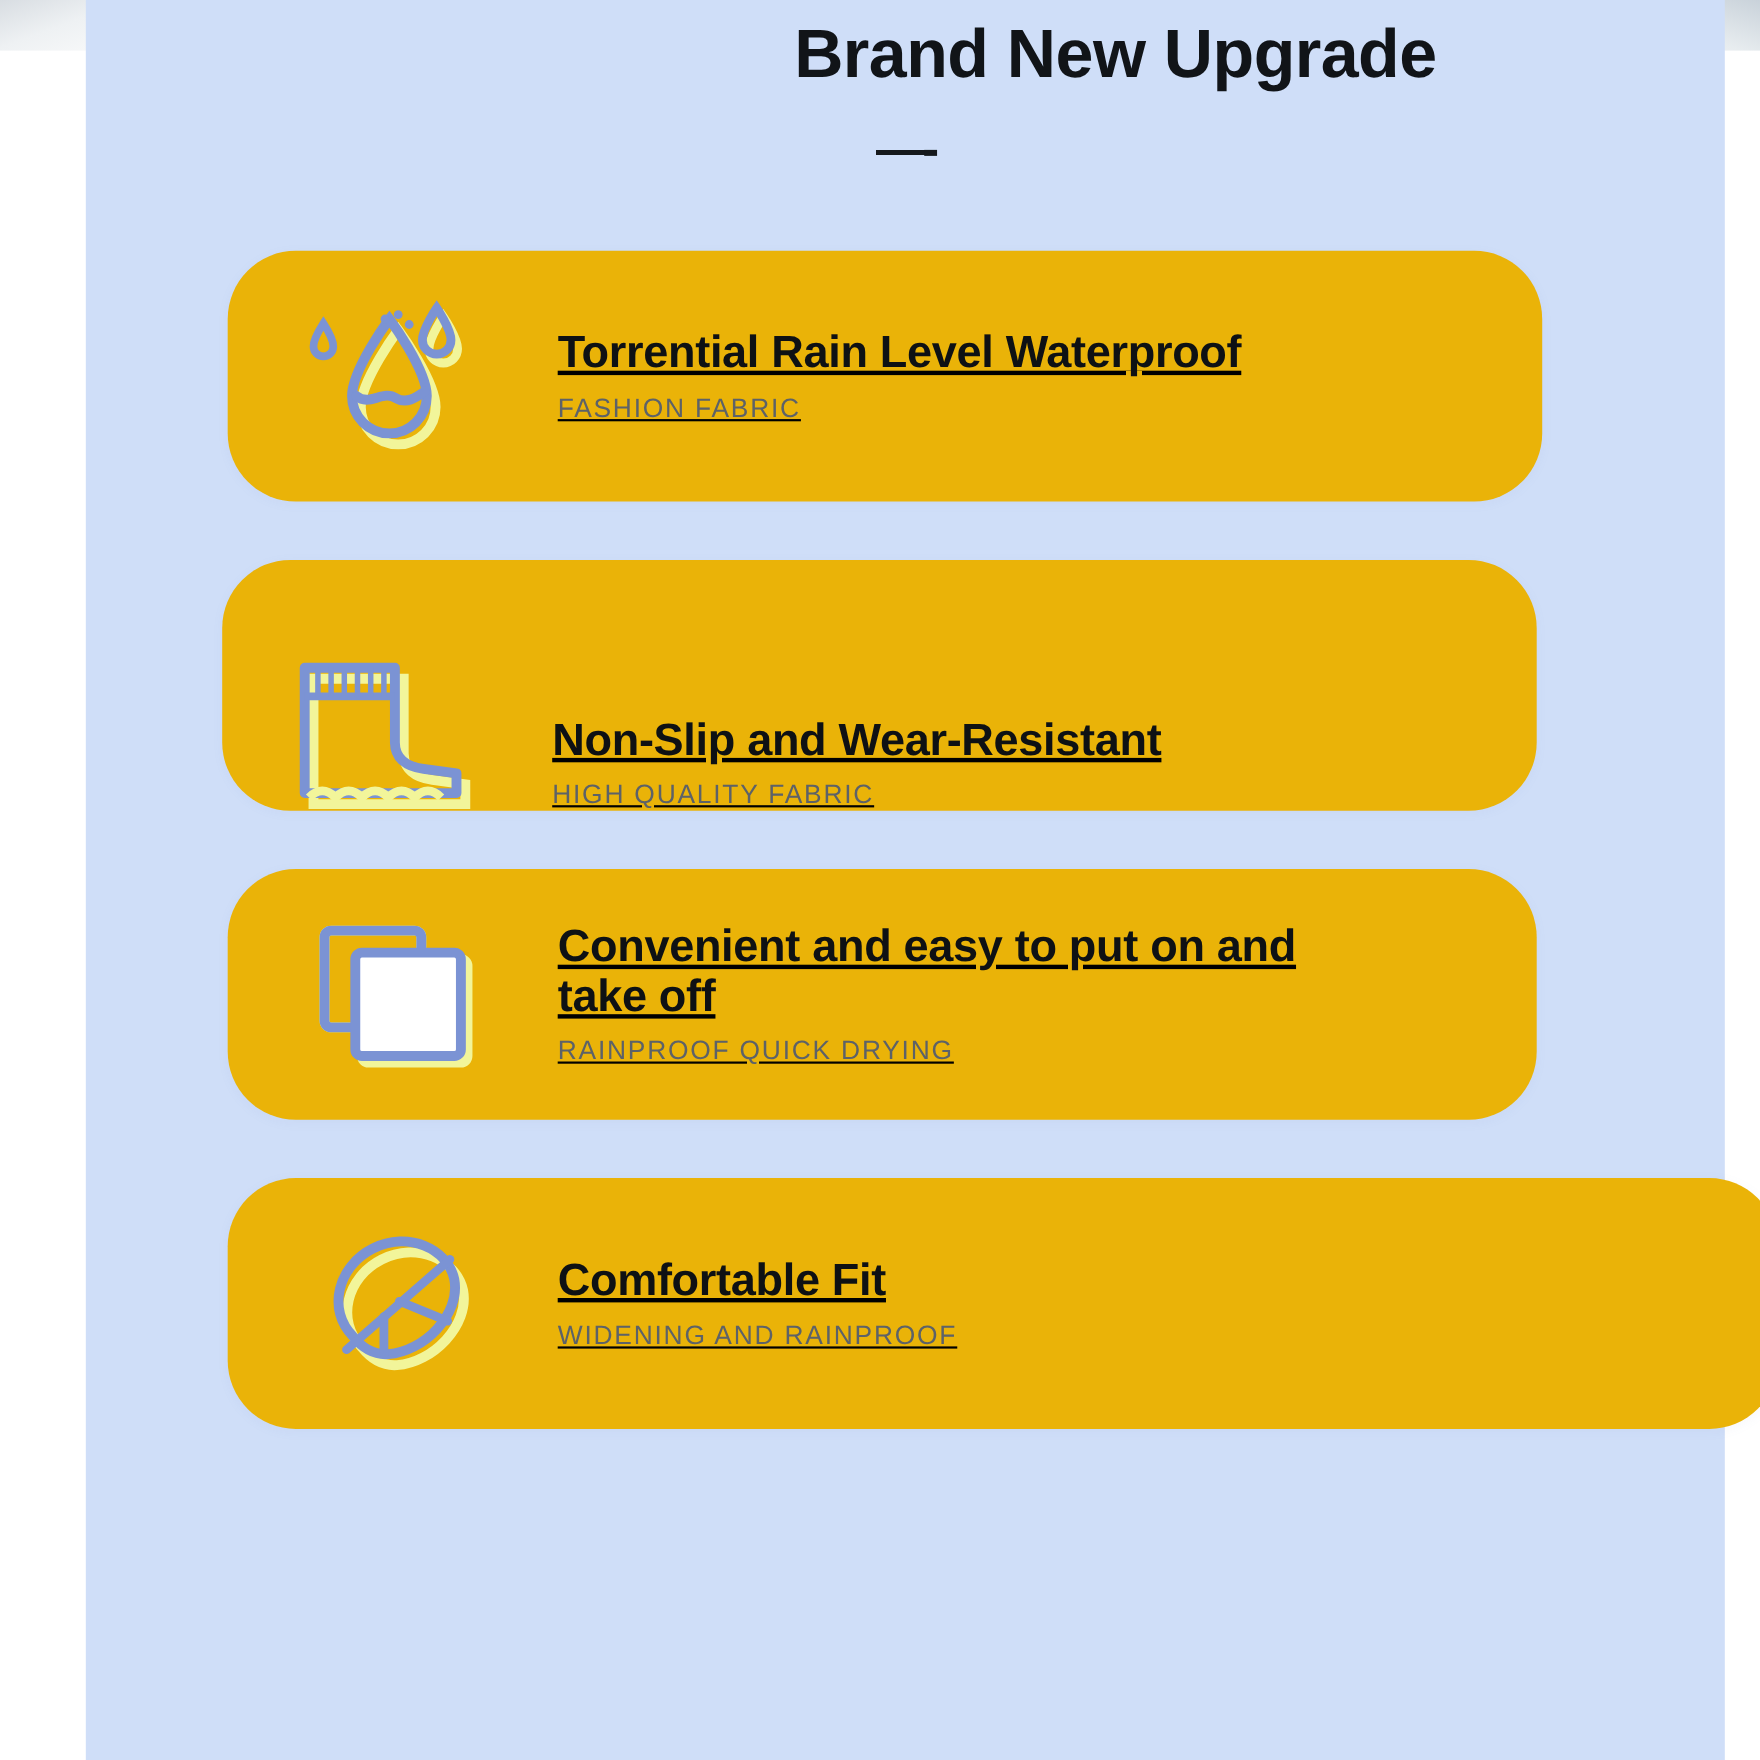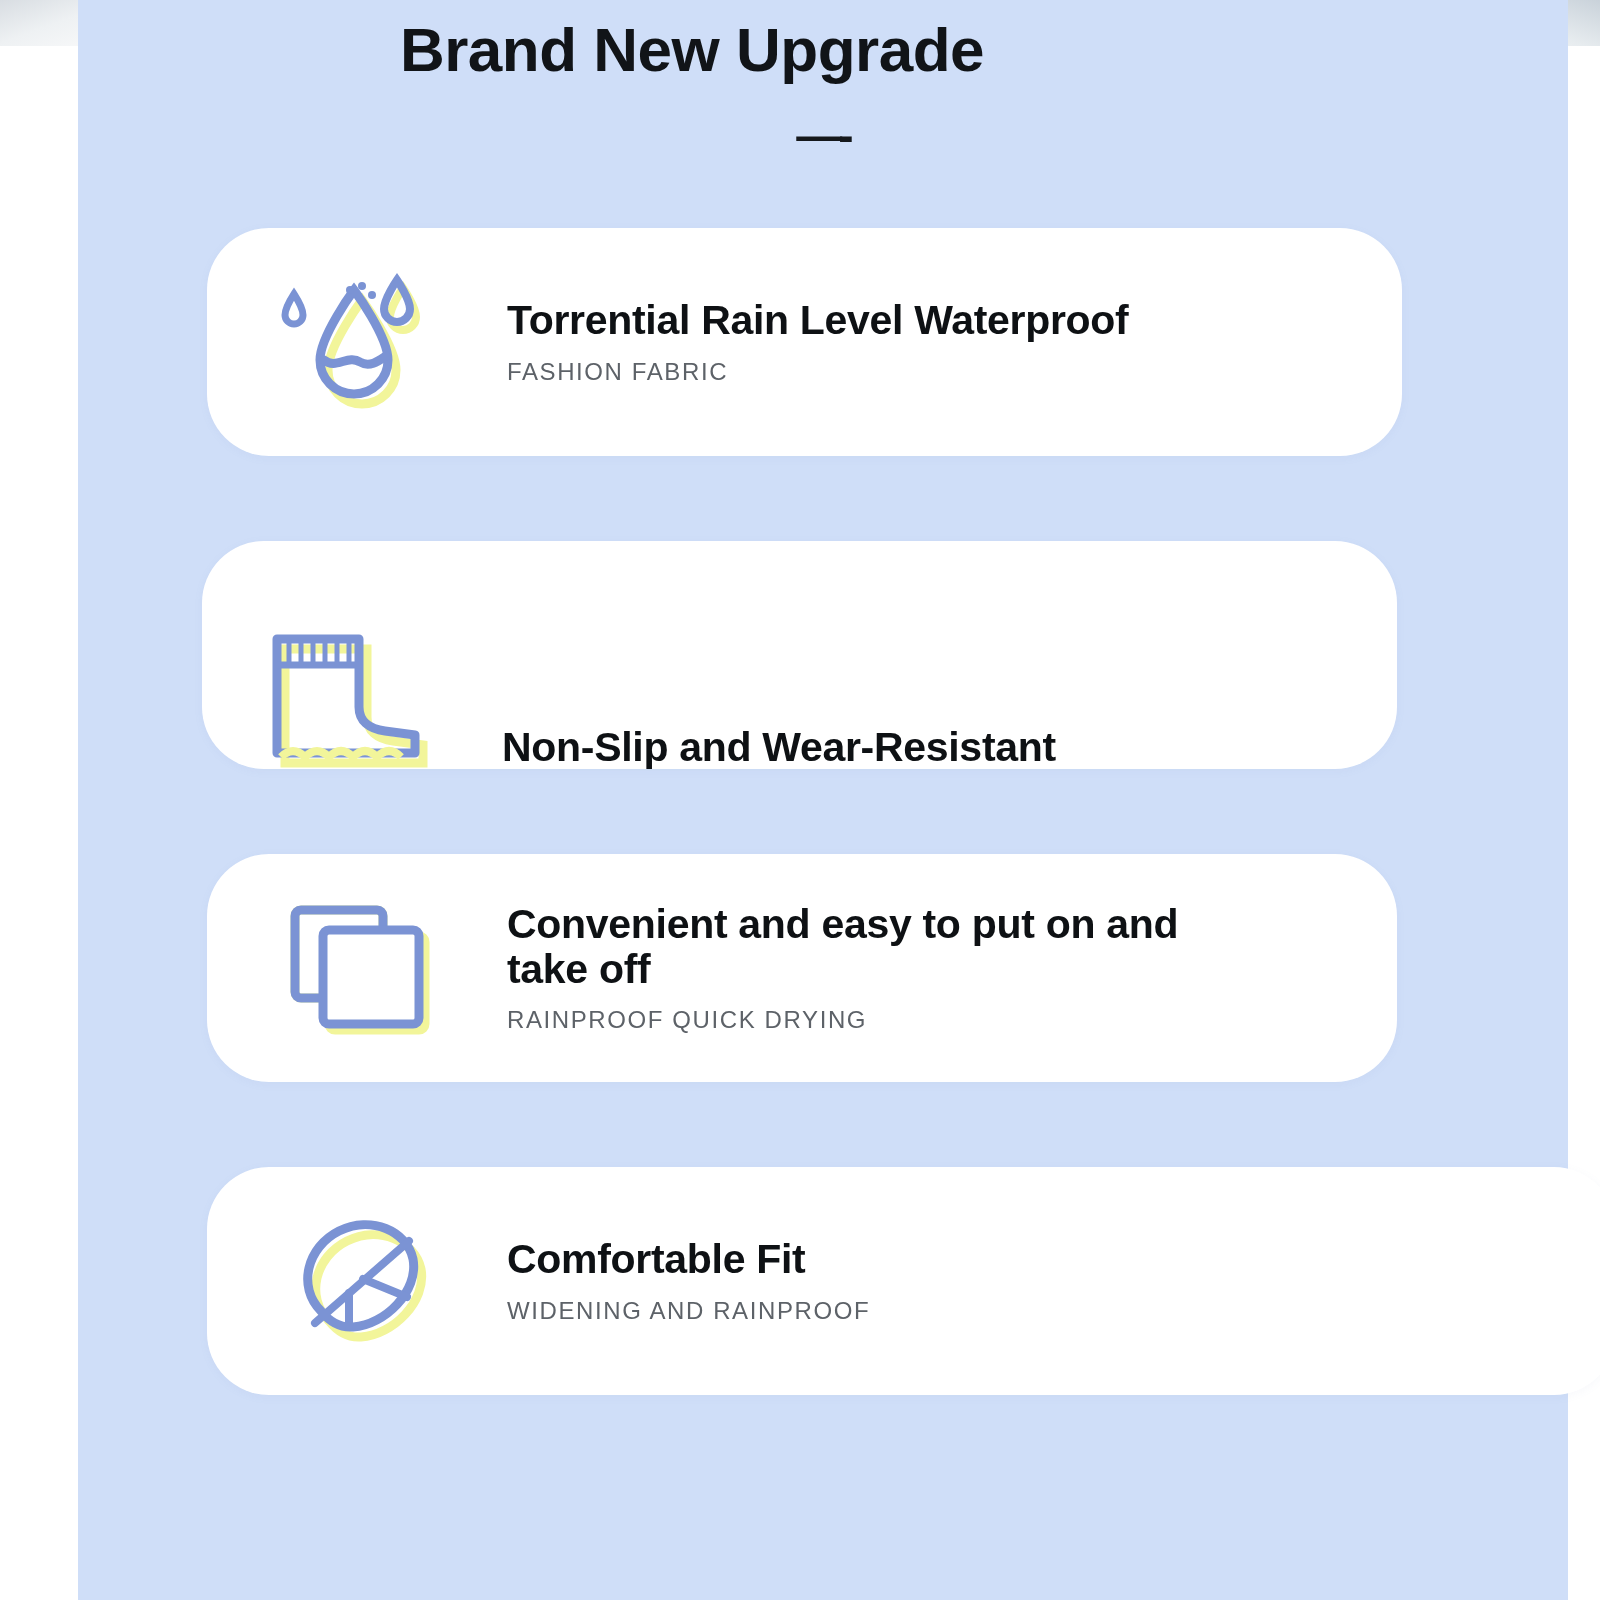--- a/index.html
+++ b/index.html
@@ -36,21 +36,21 @@
     width: 1490px;
     height: 1600px;
     background: #cfdef8;
   }
 
   .title {
     position: absolute;
     top: 14px;
     left: 0;
     width: 1228px;
-    text-align: center;
+    text-align: right;
     font-size: 62px;
     font-weight: bold;
     color: #111418;
     letter-spacing: -0.5px;
     line-height: 1.15;
   }
   .title-rule {
     position: absolute;
     top: 108px;
     left: 0;
@@ -64,27 +64,28 @@
 
   .cards {
     position: absolute;
     top: 228px;
     left: 0;
     width: 1490px;
   }
 
   .card {
     position: relative;
-    background: #ffffff;
+    background: #eab308;
     border-radius: 62px;
     height: 228px;
-    margin: 0 auto 85px auto;
+    margin: 0 auto 53px auto;
     display: flex;
     align-items: center;
     box-shadow: 0 2px 10px rgba(120, 140, 180, 0.06);
+    text-decoration: underline;
   }
   .card-1 { width: 1195px; margin-left: 129px; }
   .card-2 { width: 1195px; margin-left: 124px; align-items: flex-end; }
   .card-3 { width: 1190px; margin-left: 129px; align-items: center; }
   .card-4 { width: 1409px; margin-left: 129px; margin-bottom: 0; }
 
   .card-icon {
     width: 300px;
     min-width: 300px;
     display: flex;
@@ -156,20 +157,21 @@
           <line x1="54" y1="20" x2="54" y2="46" stroke="#7b93d4" stroke-width="5"></line>
           <line x1="66" y1="20" x2="66" y2="46" stroke="#7b93d4" stroke-width="5"></line>
           <line x1="78" y1="20" x2="78" y2="46" stroke="#7b93d4" stroke-width="5"></line>
           <line x1="90" y1="20" x2="90" y2="46" stroke="#7b93d4" stroke-width="5"></line>
           <line x1="102" y1="20" x2="102" y2="46" stroke="#7b93d4" stroke-width="5"></line>
           <path d="M34 138 q12 -12 24 0 q12 -12 24 0 q12 -12 24 0 q12 -12 24 0 q12 -12 24 0" stroke="#f2f59a" stroke-width="8" fill="none"></path>
         </svg>
       </div>
       <div class="card-text">
         <div class="card-heading">Non-Slip and Wear-Resistant</div>
+        <div class="card-sub">HIGH QUALITY FABRIC</div>
       </div>
     </div>
 
     <div class="card card-3">
       <div class="card-icon">
         <svg class="svg-icon" width="200" height="160" viewBox="0 0 200 160" fill="none">
           <rect x="38" y="22" width="88" height="88" rx="6" stroke="#f2f59a" stroke-width="9" fill="none"></rect>
           <rect x="38" y="22" width="88" height="88" rx="6" stroke="#7b93d4" stroke-width="9" fill="none"></rect>
           <rect x="72" y="48" width="96" height="94" rx="6" stroke="#f2f59a" stroke-width="9" fill="none"></rect>
           <rect x="66" y="42" width="96" height="94" rx="6" stroke="#7b93d4" stroke-width="9" fill="#ffffff"></rect>

